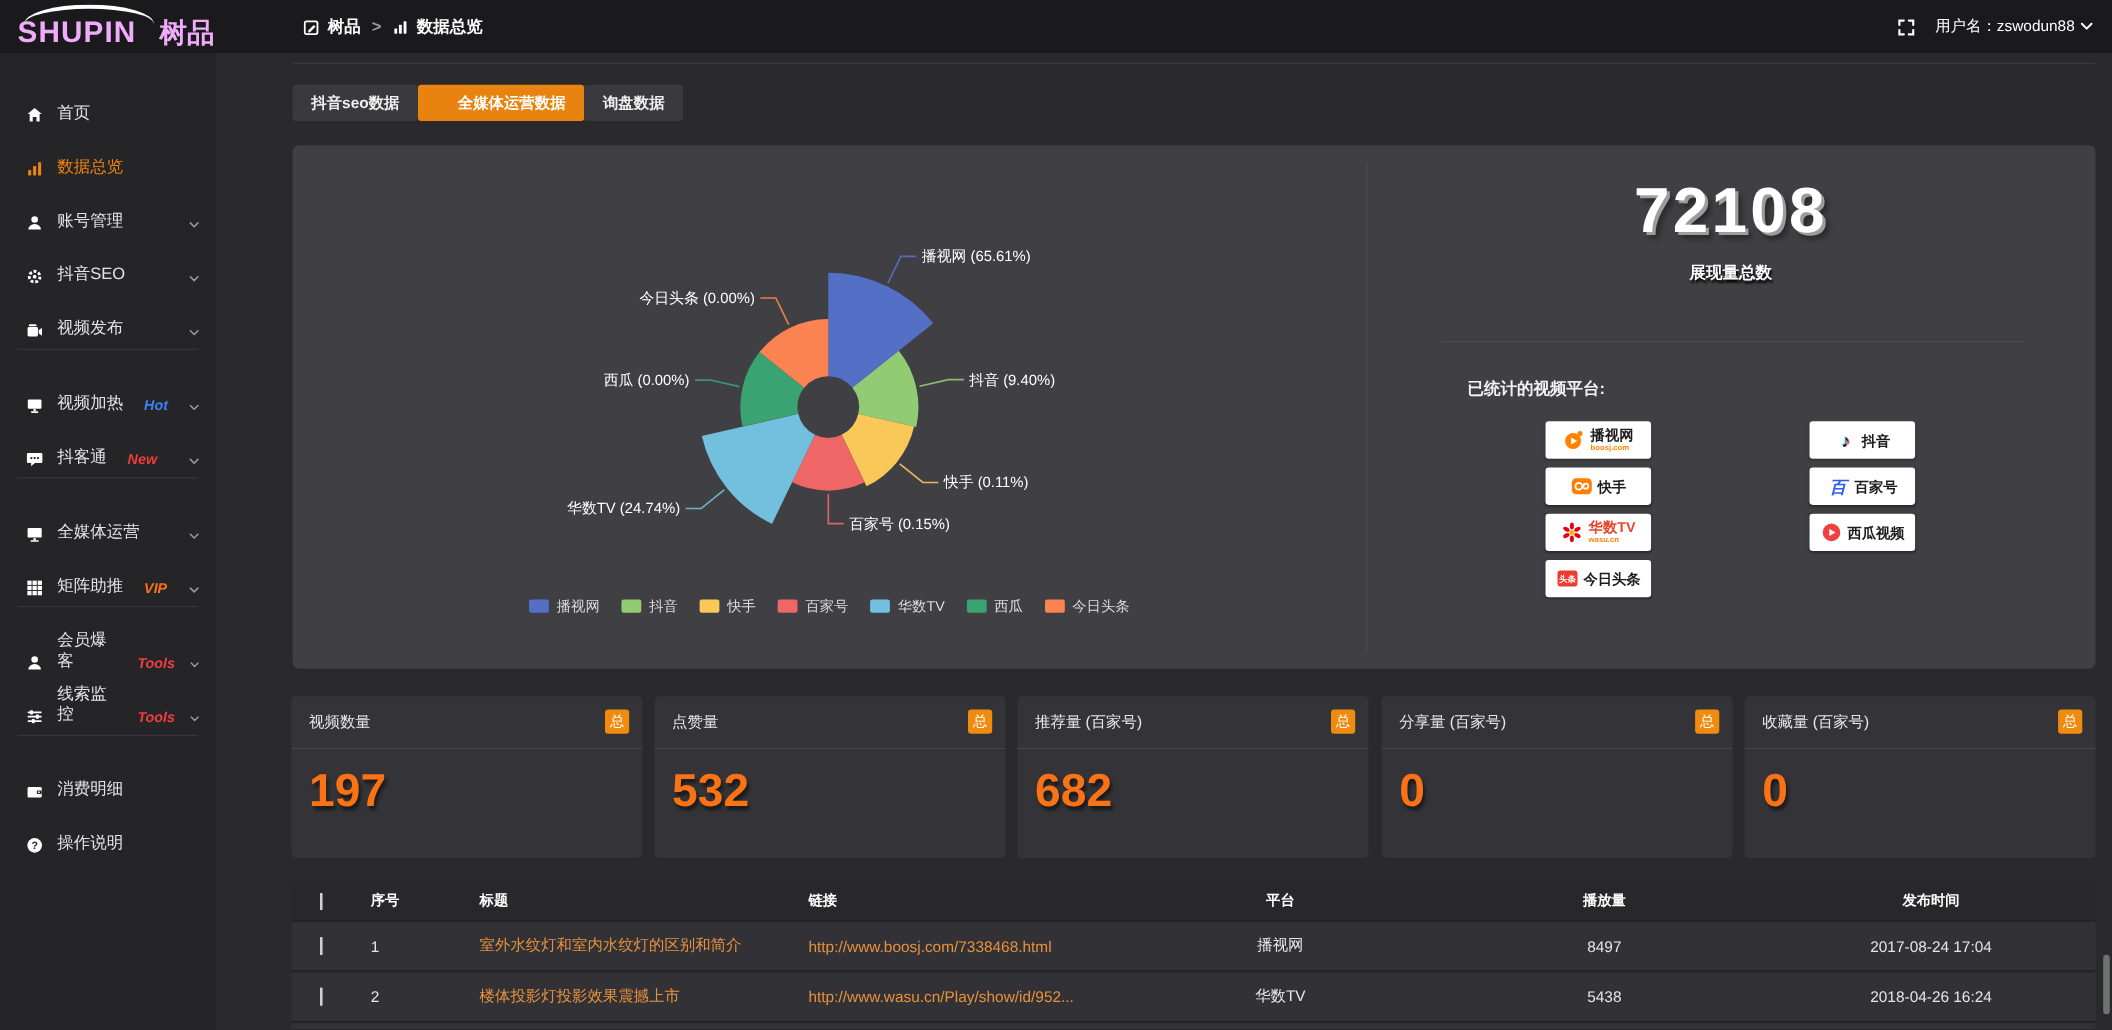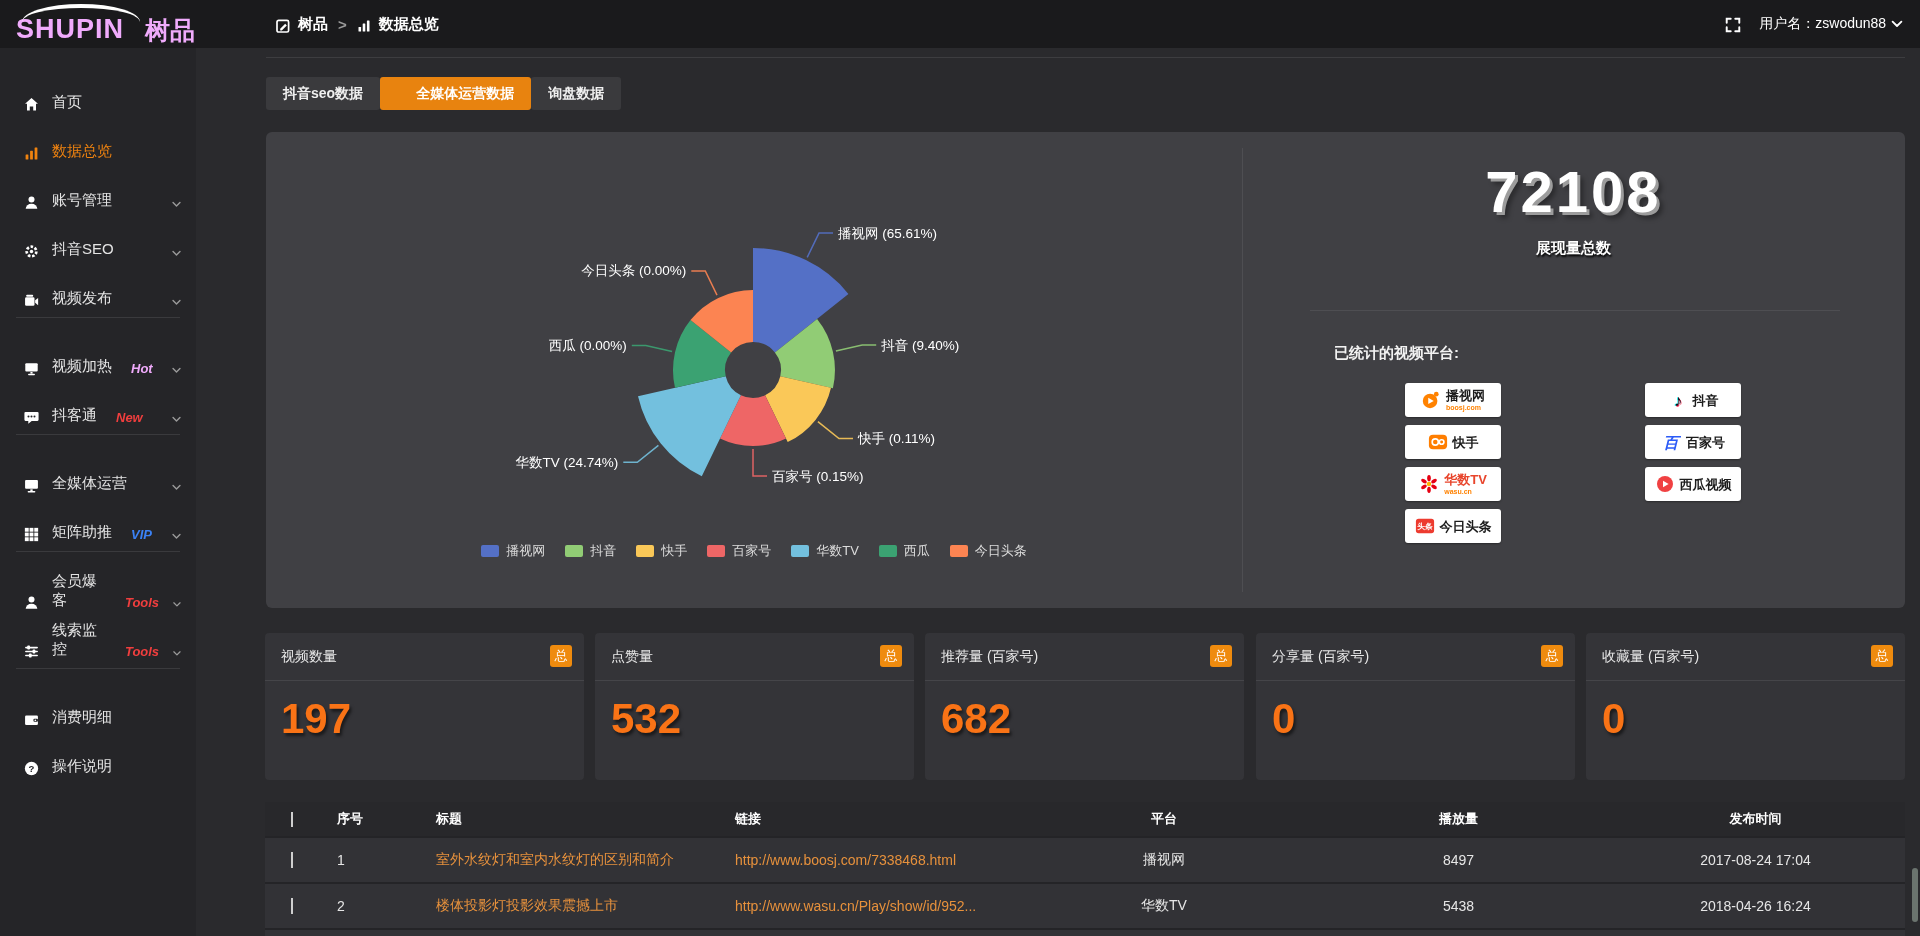--- a/index.html
+++ b/index.html
@@ -161,21 +161,21 @@
         </svg>
       </div>
       <div class="side-divider"></div>
       <div class="side-item">
         <svg class="ico " viewBox="0 0 14 14" fill="currentColor">
           <rect x="1.2" y="2" width="11.6" height="7.8" rx="1"></rect>
           <rect x="6" y="10.2" width="2" height="1.6"></rect>
           <rect x="3.8" y="12" width="6.4" height="1.4" rx=".7"></rect>
         </svg>
         <span>视频加热</span>
-        <span class="s-badge" style="color:#f0abfc">Hot</span>
+        <span class="s-badge" style="color:#3b82f6">Hot</span>
         <svg class="chev" viewBox="0 0 14 14">
           <path d="M2.6 4.6L7 9l4.4-4.4" fill="none" stroke="currentColor" stroke-width="1.8" stroke-linecap="round" stroke-linejoin="round"></path>
         </svg>
       </div>
       <div class="side-item">
         <svg class="ico " viewBox="0 0 14 14" fill="currentColor">
           <path d="M1.4 1.8h11.2a1 1 0 0 1 1 1v6.4a1 1 0 0 1-1 1H7.2L4 12.9V10.2H1.4a1 1 0 0 1-1-1V2.8a1 1 0 0 1 1-1z"></path>
           <circle cx="4.2" cy="6" r=".95" fill="#252528"></circle>
           <circle cx="7" cy="6" r=".95" fill="#252528"></circle>
           <circle cx="9.8" cy="6" r=".95" fill="#252528"></circle>
@@ -204,21 +204,21 @@
           <rect x="5.2" y="0.8" width="3.6" height="3.6"></rect>
           <rect x="9.6" y="0.8" width="3.6" height="3.6"></rect>
           <rect x="0.8" y="5.2" width="3.6" height="3.6"></rect>
           <rect x="5.2" y="5.2" width="3.6" height="3.6"></rect>
           <rect x="9.6" y="5.2" width="3.6" height="3.6"></rect>
           <rect x="0.8" y="9.6" width="3.6" height="3.6"></rect>
           <rect x="5.2" y="9.6" width="3.6" height="3.6"></rect>
           <rect x="9.6" y="9.6" width="3.6" height="3.6"></rect>
         </svg>
         <span>矩阵助推</span>
-        <span class="s-badge" style="color:#3b82f6">VIP</span>
+        <span class="s-badge" style="color:#f97316">VIP</span>
         <svg class="chev" viewBox="0 0 14 14">
           <path d="M2.6 4.6L7 9l4.4-4.4" fill="none" stroke="currentColor" stroke-width="1.8" stroke-linecap="round" stroke-linejoin="round"></path>
         </svg>
       </div>
       <div class="side-divider"></div>
       <div class="side-item">
         <svg class="ico " viewBox="0 0 14 14" fill="currentColor">
           <circle cx="7" cy="4.3" r="2.8"></circle>
           <path d="M1.6 12.8a5.4 4.7 0 0 1 10.8 0z"></path>
         </svg>

